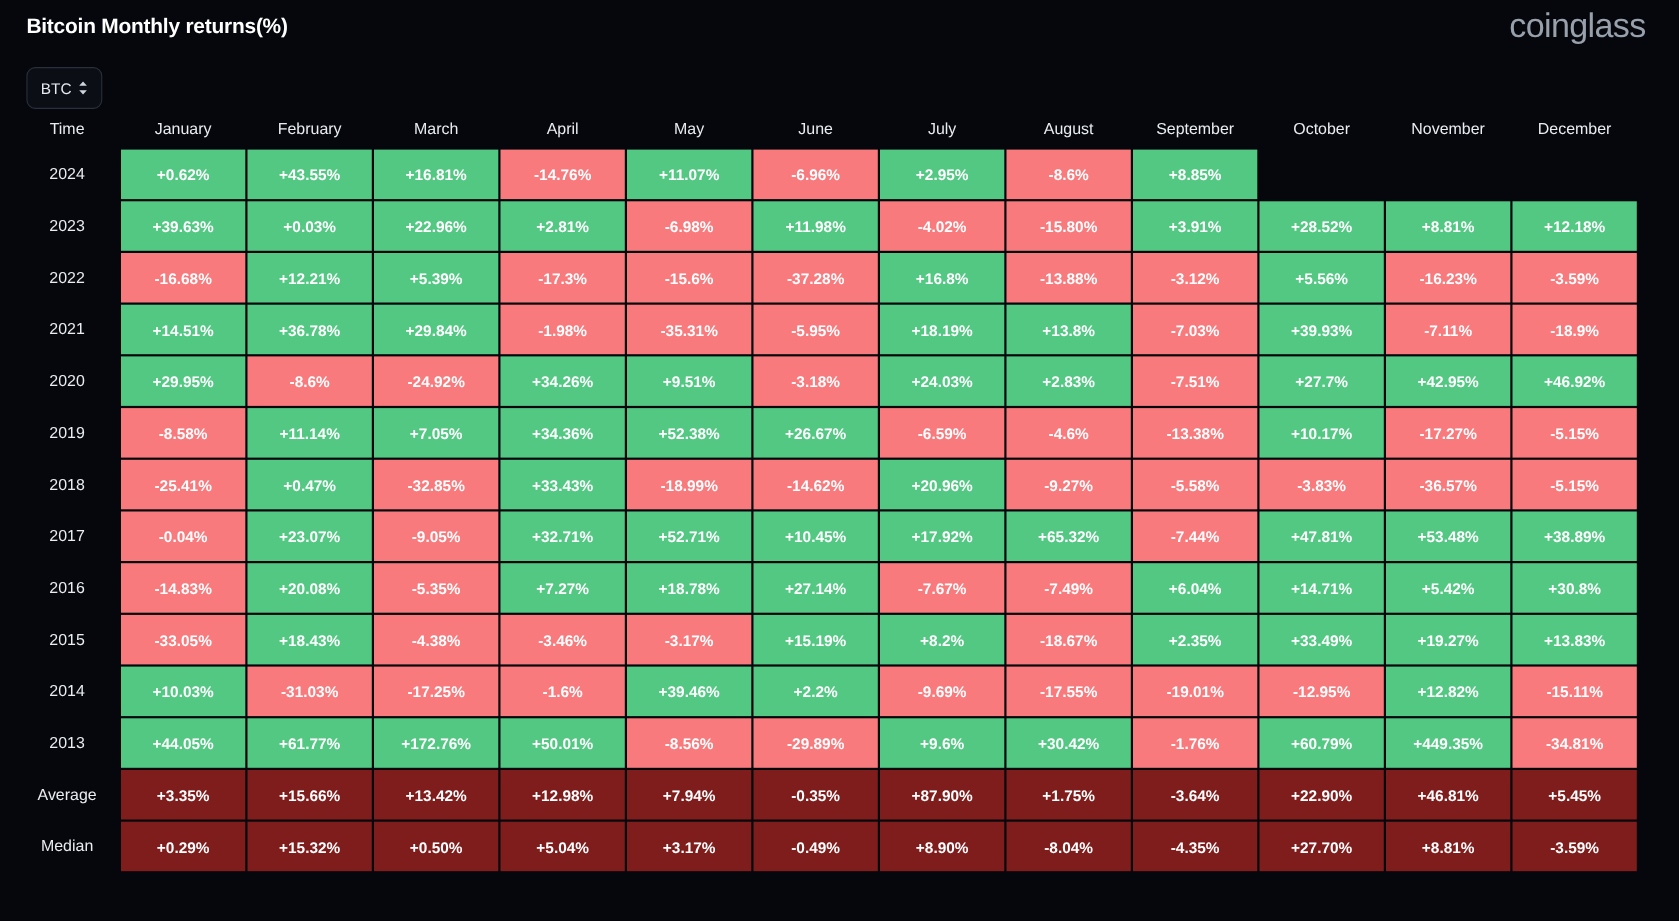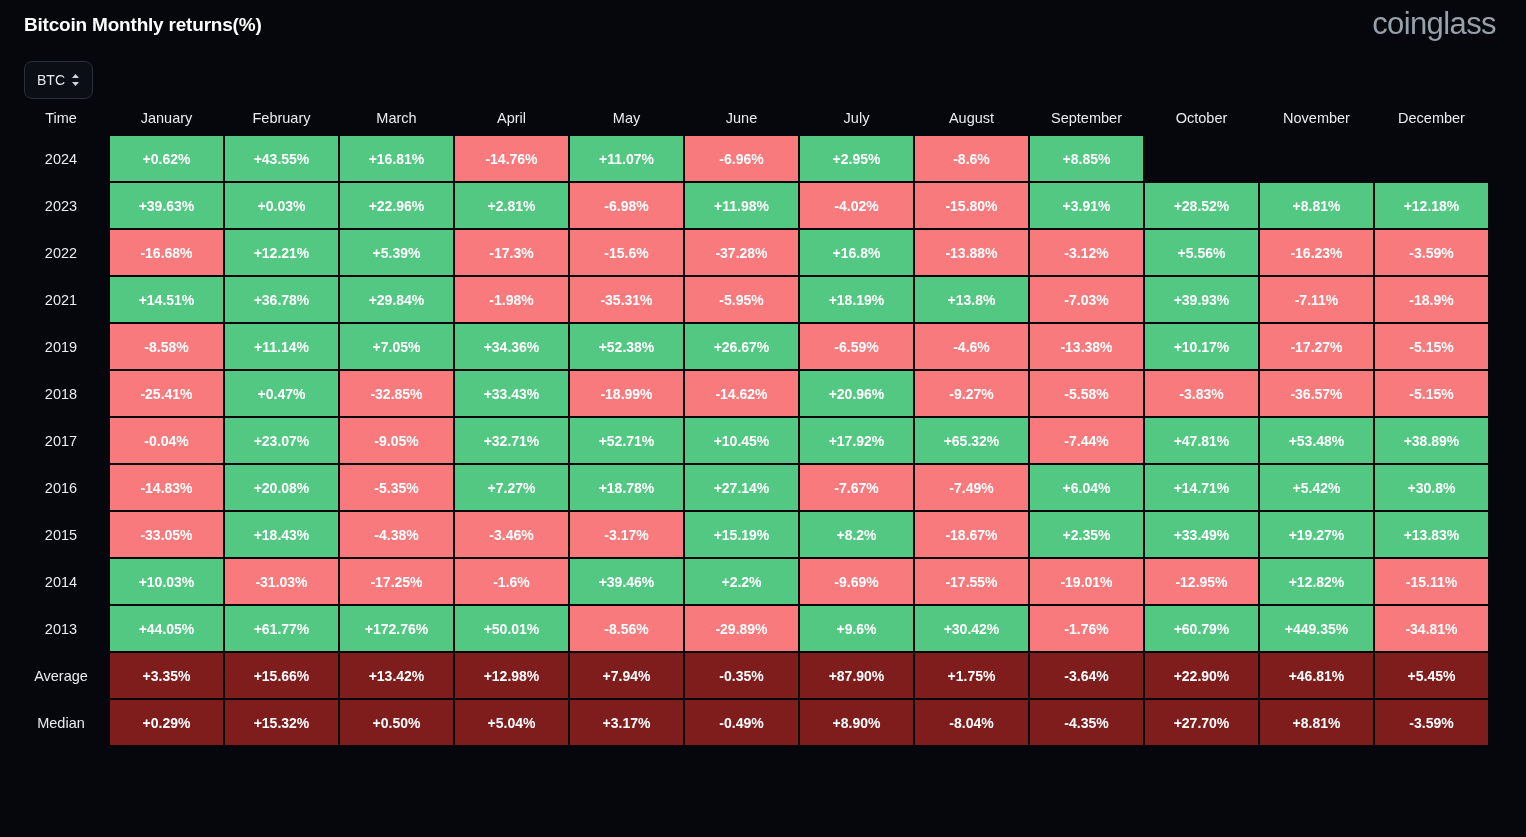--- a/index.html
+++ b/index.html
@@ -249,20 +249,35 @@
             <td class="cell neg">-35.31%</td>
             <td class="cell neg">-5.95%</td>
             <td class="cell pos">+18.19%</td>
             <td class="cell pos">+13.8%</td>
             <td class="cell neg">-7.03%</td>
             <td class="cell pos">+39.93%</td>
             <td class="cell neg">-7.11%</td>
             <td class="cell neg">-18.9%</td>
           </tr>
           <tr>
+            <td class="rowhead">2020</td>
+            <td class="cell pos">+29.95%</td>
+            <td class="cell neg">-8.6%</td>
+            <td class="cell neg">-24.92%</td>
+            <td class="cell pos">+34.26%</td>
+            <td class="cell pos">+9.51%</td>
+            <td class="cell neg">-3.18%</td>
+            <td class="cell pos">+24.03%</td>
+            <td class="cell pos">+2.83%</td>
+            <td class="cell neg">-7.51%</td>
+            <td class="cell pos">+27.7%</td>
+            <td class="cell pos">+42.95%</td>
+            <td class="cell pos">+46.92%</td>
+          </tr>
+          <tr>
             <td class="rowhead">2019</td>
             <td class="cell neg">-8.58%</td>
             <td class="cell pos">+11.14%</td>
             <td class="cell pos">+7.05%</td>
             <td class="cell pos">+34.36%</td>
             <td class="cell pos">+52.38%</td>
             <td class="cell pos">+26.67%</td>
             <td class="cell neg">-6.59%</td>
             <td class="cell neg">-4.6%</td>
             <td class="cell neg">-13.38%</td>

